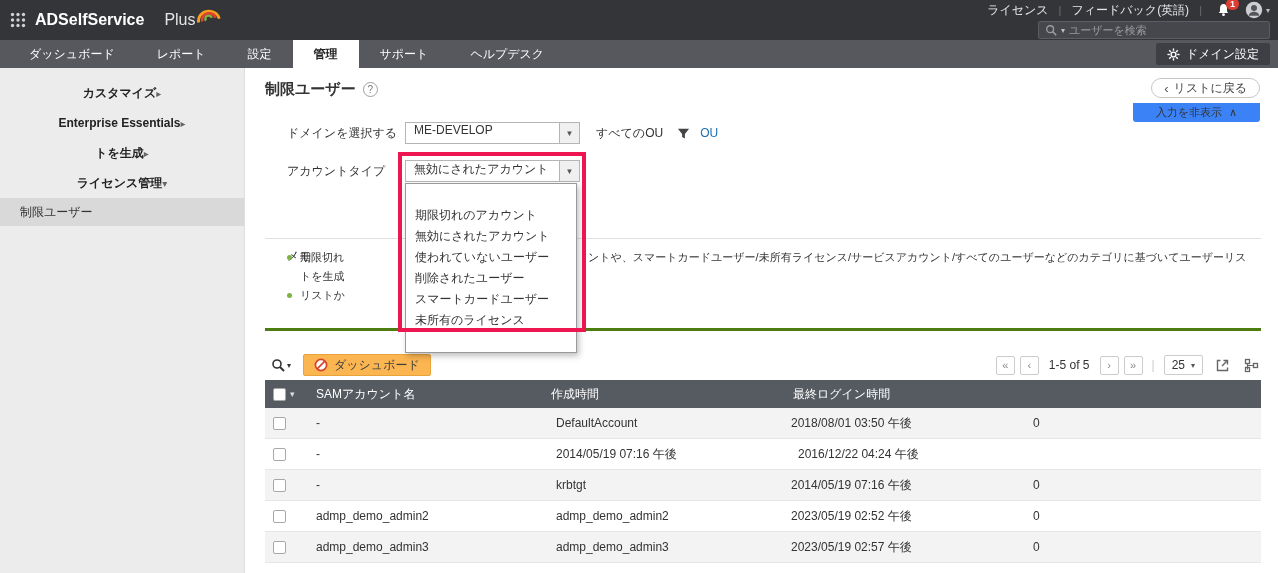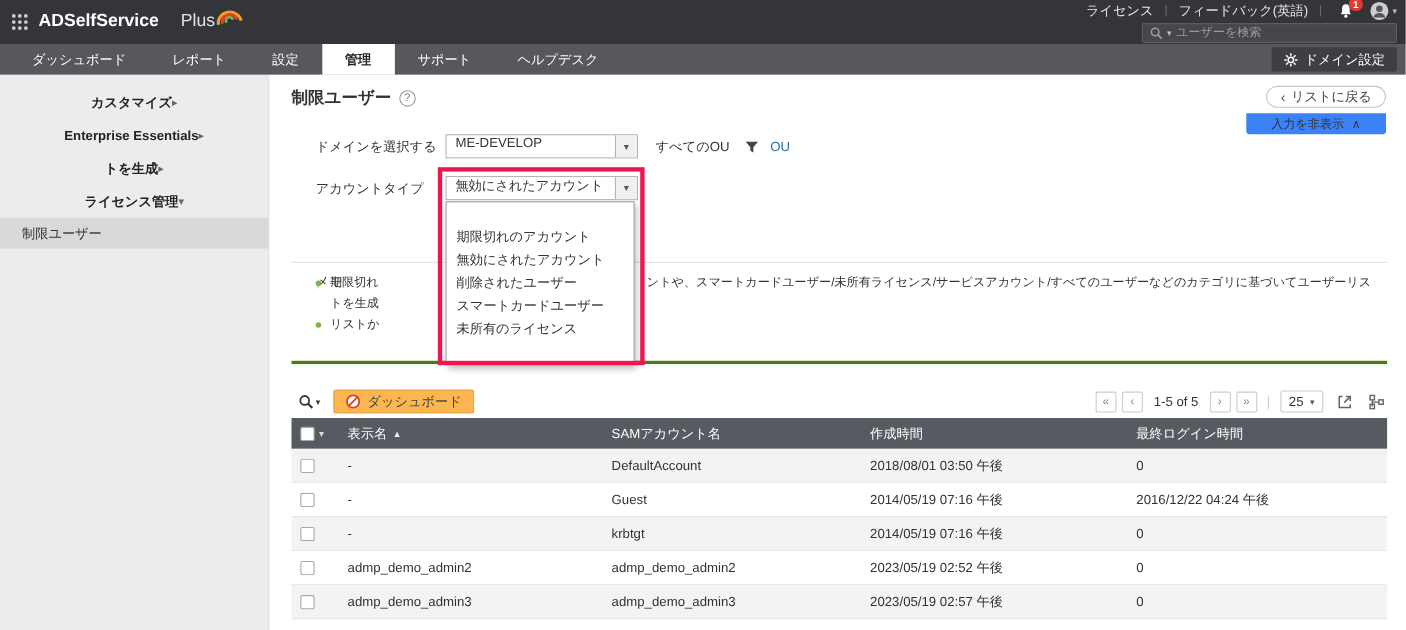--- a/index.html
+++ b/index.html
@@ -252,20 +252,21 @@
       </div>
       <div class="memo-line">
         <span class="bullet"></span><span>リストか</span>
       </div>
     </div>
   </div>
 
   <div class="dropdown-list">
     <div class="dd-item">期限切れのアカウント</div>
     <div class="dd-item">無効にされたアカウント</div>
+    <div class="dd-item">使われていないユーザー</div>
     <div class="dd-item">削除されたユーザー</div>
     <div class="dd-item">スマートカードユーザー</div>
     <div class="dd-item">未所有のライセンス</div>
   </div>
   <div class="red-annotation"></div>
 
   <div class="table-area">
     <div class="toolbar">
       <span class="tb-search">
         <svg width="14" height="14" viewBox="0 0 14 14">
@@ -308,24 +309,20 @@
           </svg>
         </span>
       </div>
     </div>
 
     <div class="thead">
       <div class="th th-check">
         <span class="checkbox"></span>
         <span class="th-caret">▾</span>
       </div>
-      <div class="th c1">
-        <span>表示名</span>
-        <span class="sort">▲</span>
-      </div>
       <div class="th c2">
           <span>SAMアカウント名</span>
         </div>
       <div class="th c3">
           <span>作成時間</span>
         </div>
       <div class="th c4">
           <span>最終ログイン時間</span>
         </div>
     </div>
@@ -338,21 +335,20 @@
         <div class="td c1">-</div>
         <div class="td c2">DefaultAccount</div>
         <div class="td c3">2018/08/01 03:50 午後</div>
         <div class="td c4">0</div>
       </div>
       <div class="trow">
         <div class="td td-check" style="display:flex;align-items:center;">
             <span class="checkbox"></span>
           </div>
         <div class="td c1">-</div>
-        <div class="td c2">Guest</div>
         <div class="td c3">2014/05/19 07:16 午後</div>
         <div class="td c4">2016/12/22 04:24 午後</div>
       </div>
       <div class="trow">
         <div class="td td-check" style="display:flex;align-items:center;">
             <span class="checkbox"></span>
           </div>
         <div class="td c1">-</div>
         <div class="td c2">krbtgt</div>
         <div class="td c3">2014/05/19 07:16 午後</div>

